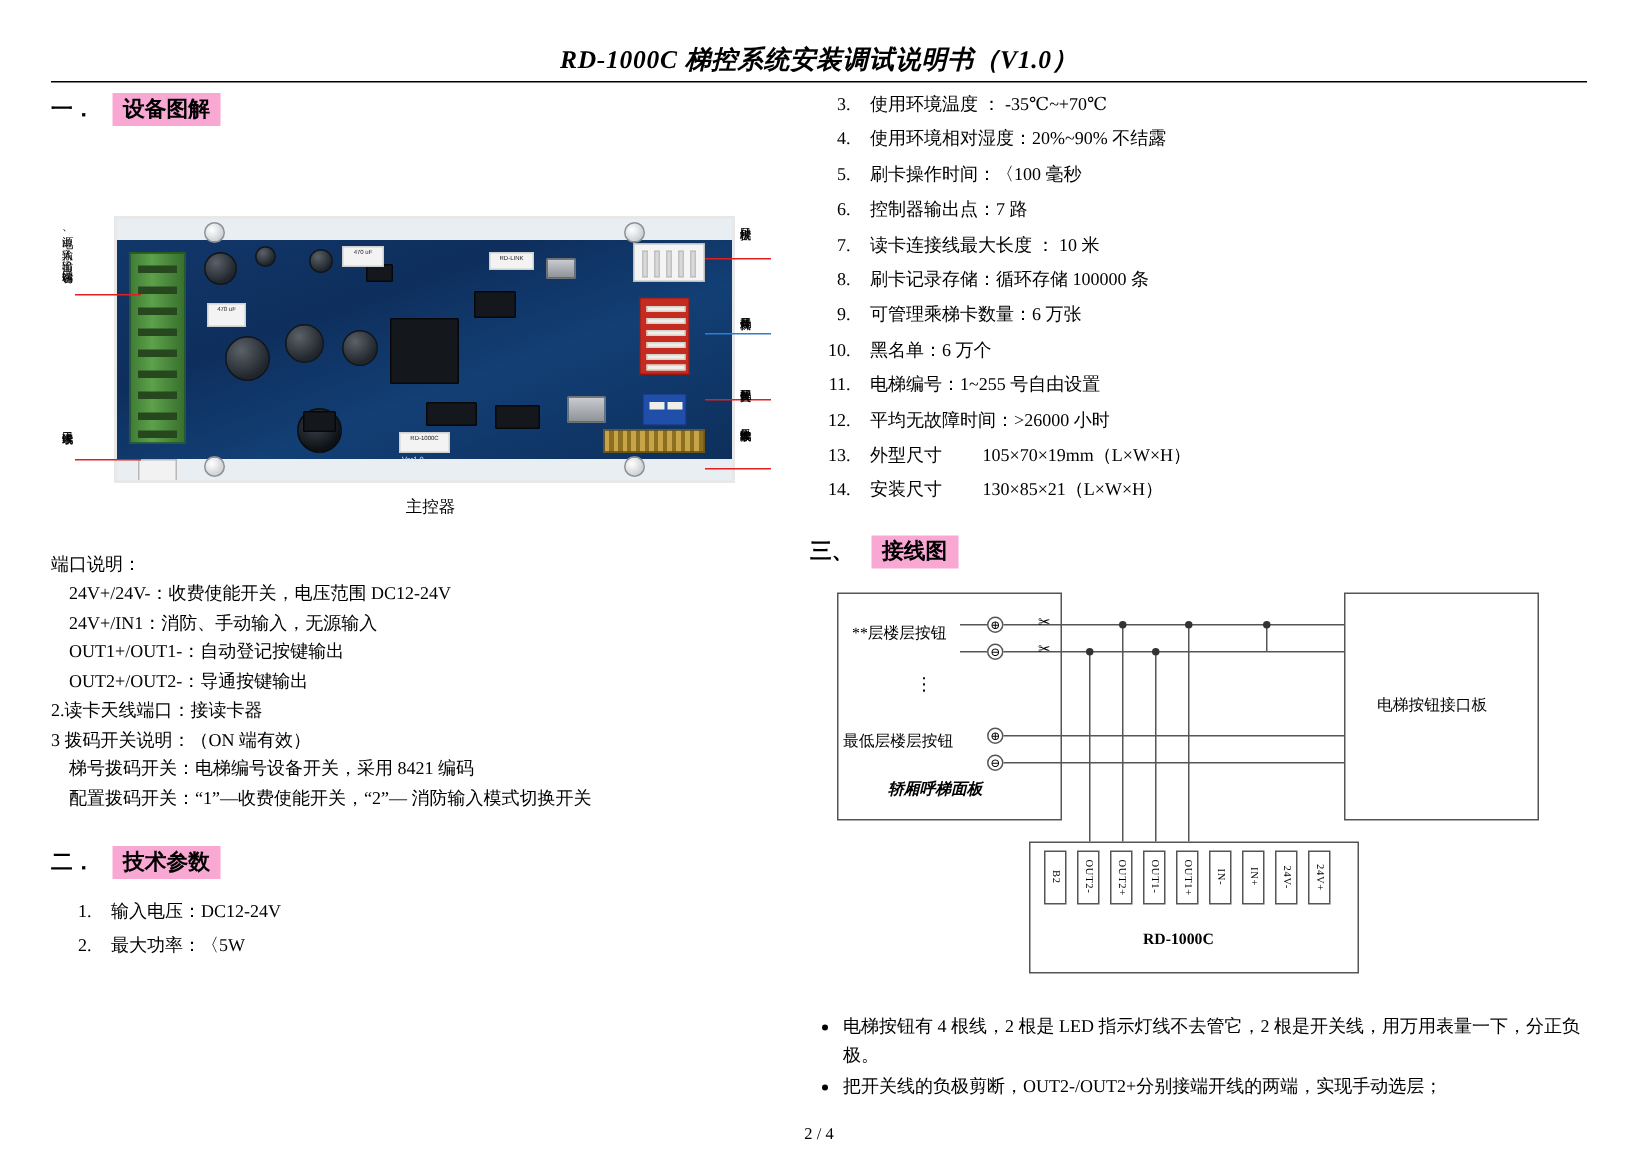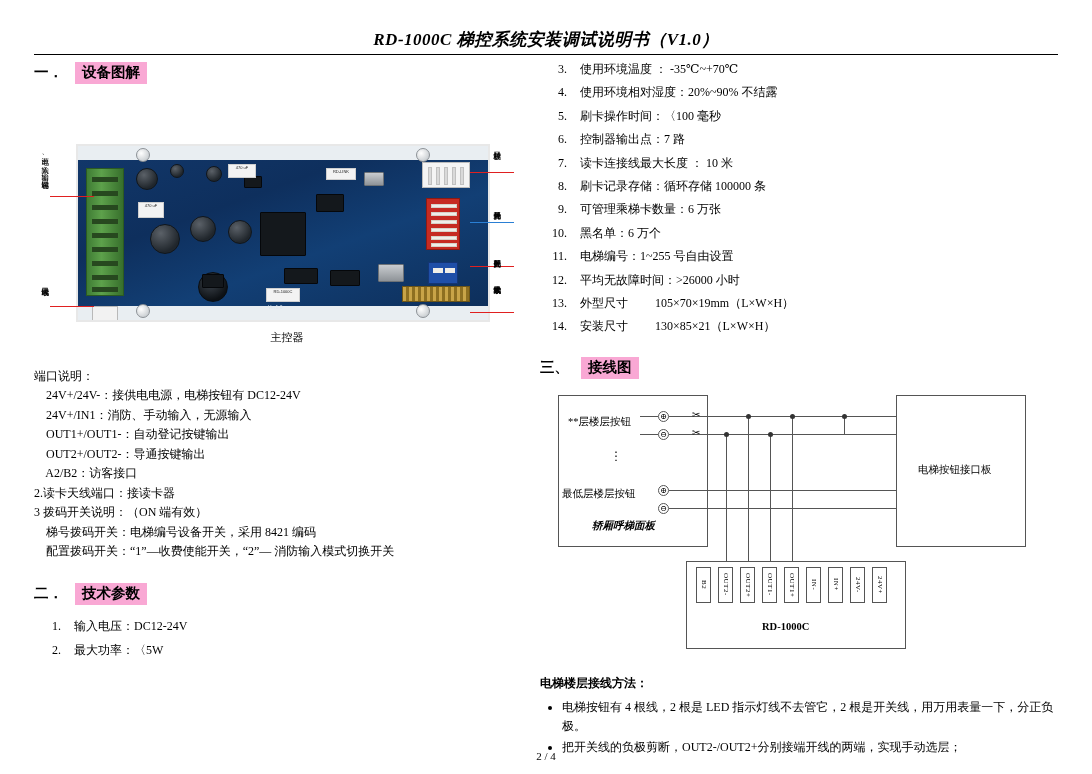--- a/index.html
+++ b/index.html
@@ -371,25 +371,24 @@
       <div class="callout-text" style="left:452px;top:52px;height:54px;">外扩板端口</div>
       <div class="callout-text" style="left:452px;top:112px;height:62px;">梯号拨码开关</div>
       <div class="callout-text" style="left:452px;top:160px;height:62px;">配置拨码开关</div>
       <div class="callout-text" style="left:452px;top:186px;height:78px;">非接触式读卡天线</div>
 
       <div class="board-caption">主控器</div>
     </div>
 
     <div class="body-text">
       <div class="ln">端口说明：</div>
-      <div class="ln">    24V+/24V-：接供电电源，电梯按钮有 DC12-24V</div>
+      <div class="ln">    24V+/24V-：收费使能开关，电压范围 DC12-24V</div>
       <div class="ln">    24V+/IN1：消防、手动输入，无源输入</div>
       <div class="ln">    OUT1+/OUT1-：自动登记按键输出</div>
       <div class="ln">    OUT2+/OUT2-：导通按键输出</div>
-      <div class="ln">    A2/B2：访客接口</div>
       <div class="ln">2.读卡天线端口：接读卡器</div>
       <div class="ln">3 拨码开关说明：（ON 端有效）</div>
       <div class="ln">    梯号拨码开关：电梯编号设备开关，采用 8421 编码</div>
       <div class="ln">    配置拨码开关：“1”—收费使能开关，“2”— 消防输入模式切换开关</div>
     </div>
 
     <div class="sec-head" style="margin-top:22px;">
       <span class="sec-num">二．</span>
       <span class="sec-title">技术参数</span>
     </div>
@@ -468,21 +467,20 @@
       <div class="pinbox" style="left:178px;top:178px;width:15px;height:36px;">OUT2-</div>
       <div class="pinbox" style="left:200px;top:178px;width:15px;height:36px;">OUT2+</div>
       <div class="pinbox" style="left:222px;top:178px;width:15px;height:36px;">OUT1-</div>
       <div class="pinbox" style="left:244px;top:178px;width:15px;height:36px;">OUT1+</div>
       <div class="pinbox" style="left:266px;top:178px;width:15px;height:36px;">IN-</div>
       <div class="pinbox" style="left:288px;top:178px;width:15px;height:36px;">IN+</div>
       <div class="pinbox" style="left:310px;top:178px;width:15px;height:36px;">24V-</div>
       <div class="pinbox" style="left:332px;top:178px;width:15px;height:36px;">24V+</div>
     </div>
 
-    <div class="wire-head">电梯楼层接线方法：</div>
     <ul class="bullets">
       <li>电梯按钮有 4 根线，2 根是 LED 指示灯线不去管它，2 根是开关线，用万用表量一下，分正负极。</li>
       <li>把开关线的负极剪断，OUT2-/OUT2+分别接端开线的两端，实现手动选层；</li>
     </ul>
   </div>
 
   <div class="page-num">2 / 4</div>
 </div>
 
 </body></html>

